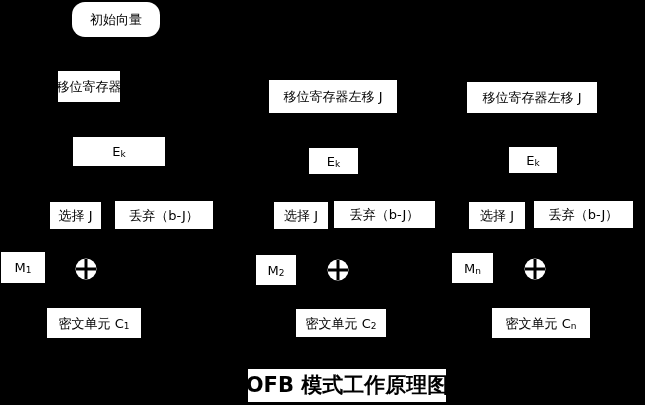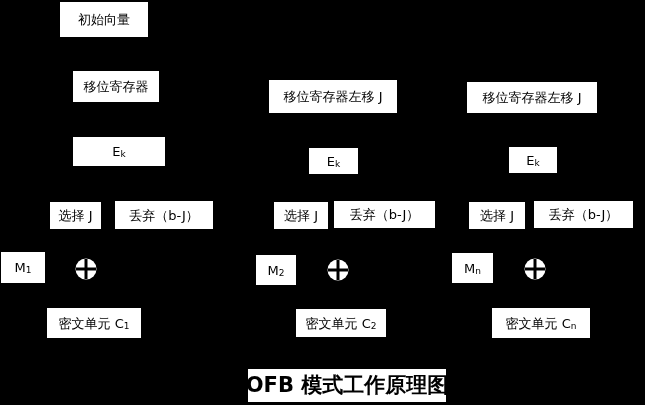--- a/index.html
+++ b/index.html
@@ -38,23 +38,23 @@
     position: absolute;
     width: 22px;
     height: 22px;
   }
 </style>
 </head>
 <body>
 
 <div class="stage">
 
-  <div class="box" style="left:60px; top:2px; width:88px; height:35px;">初始向量</div>
+  <div class="box" style="left:72px; top:2px; width:88px; height:35px;border-radius:13px;">初始向量</div>
 
-  <div class="box" style="left:73px; top:71px; width:86px; height:31px;">移位寄存器</div>
+  <div class="box" style="left:58px; top:71px; width:62px; height:31px;">移位寄存器</div>
 
   <div class="box" style="left:73px; top:137px; width:92px; height:29px;">
       <span>E</span>
       <sub>k</sub>
     </div>
 
   <div class="box" style="left:50px; top:202px; width:51px; height:27px;">选择 J</div>
 
   <div class="box" style="left:115px; top:201px; width:98px; height:28px;">丢弃（b-J）</div>
 

